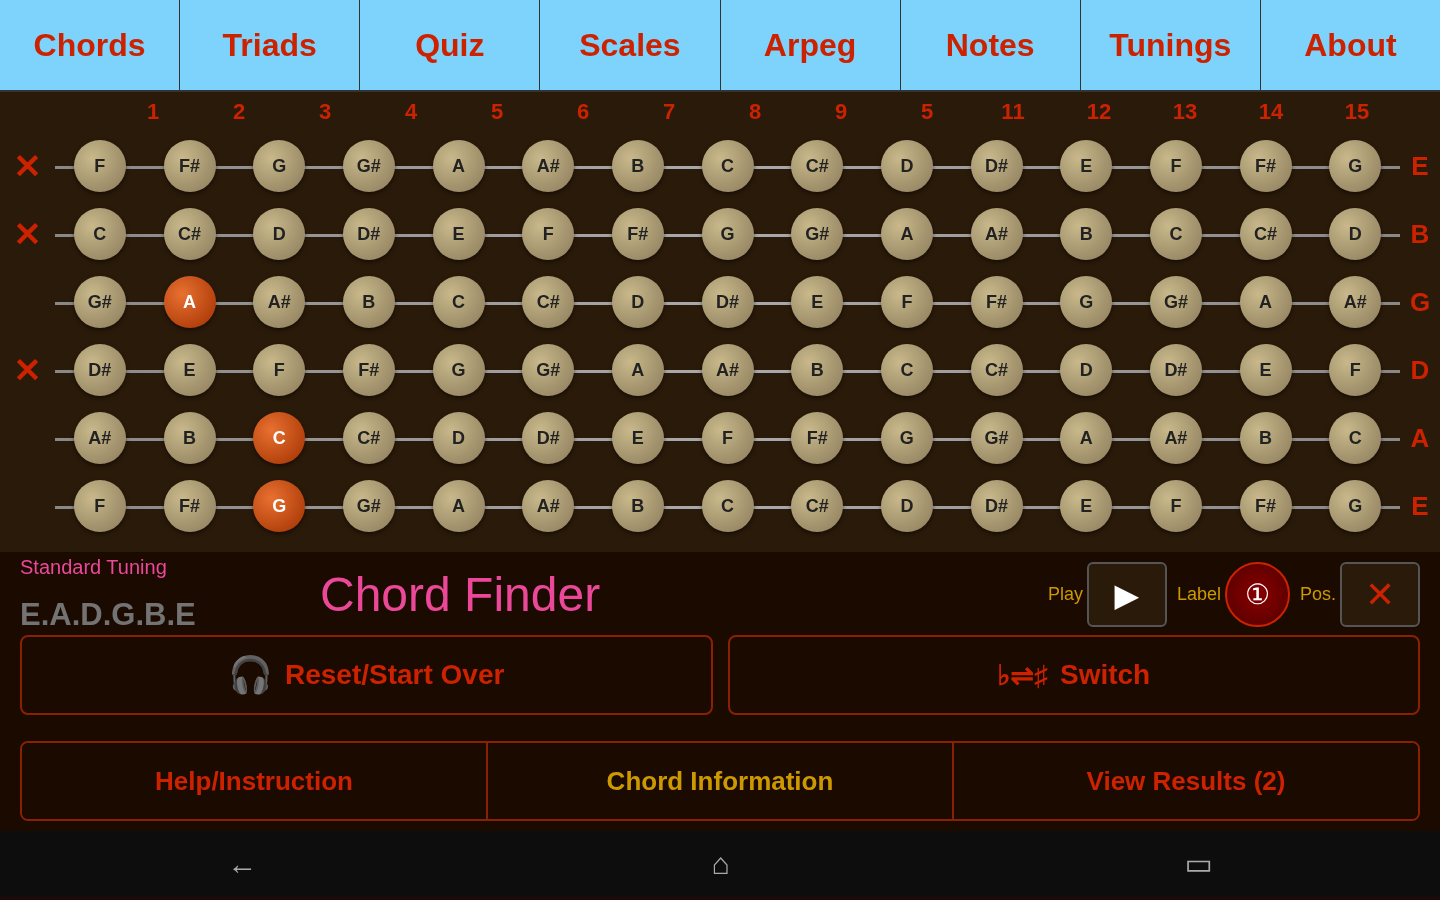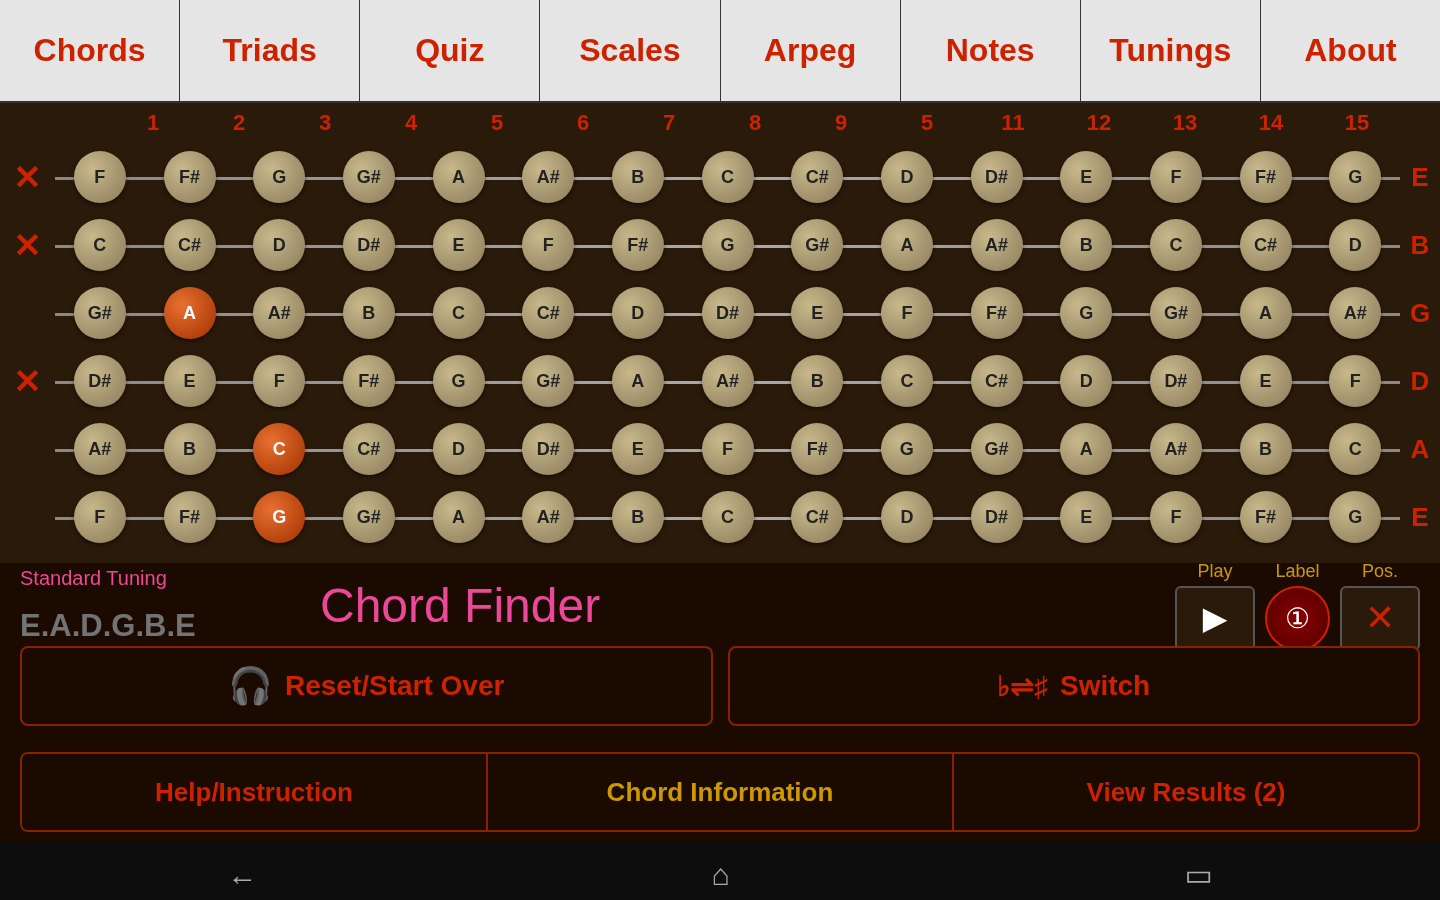--- a/index.html
+++ b/index.html
@@ -8,22 +8,22 @@
       height: 900px;
       background: #1a0a0a;
       font-family: 'Arial', sans-serif;
       overflow: hidden;
       color: #fff;
     }
 
     
     #nav-bar {
       display: flex;
-      background: #e5e5e5;
-      height: 103px;
+      background: #7dd3fc;
+      height: 92px;
       border-bottom: 2px solid #333;
     }
     .nav-item {
       flex: 1;
       display: flex;
       align-items: center;
       justify-content: center;
       font-size: 32px;
       font-weight: bold;
       color: #cc2200;
@@ -160,21 +160,21 @@
       font-size: 48px;
       font-weight: normal;
     }
     #right-controls {
       display: flex;
       gap: 10px;
       align-items: center;
     }
     .ctrl-btn {
       display: flex;
-      flex-direction: column;
+      flex-direction: row;
       align-items: center;
       gap: 4px;
     }
     .ctrl-label {
       color: #cc9900;
       font-size: 18px;
     }
     .ctrl-icon-btn {
       width: 80px;
       height: 65px;

